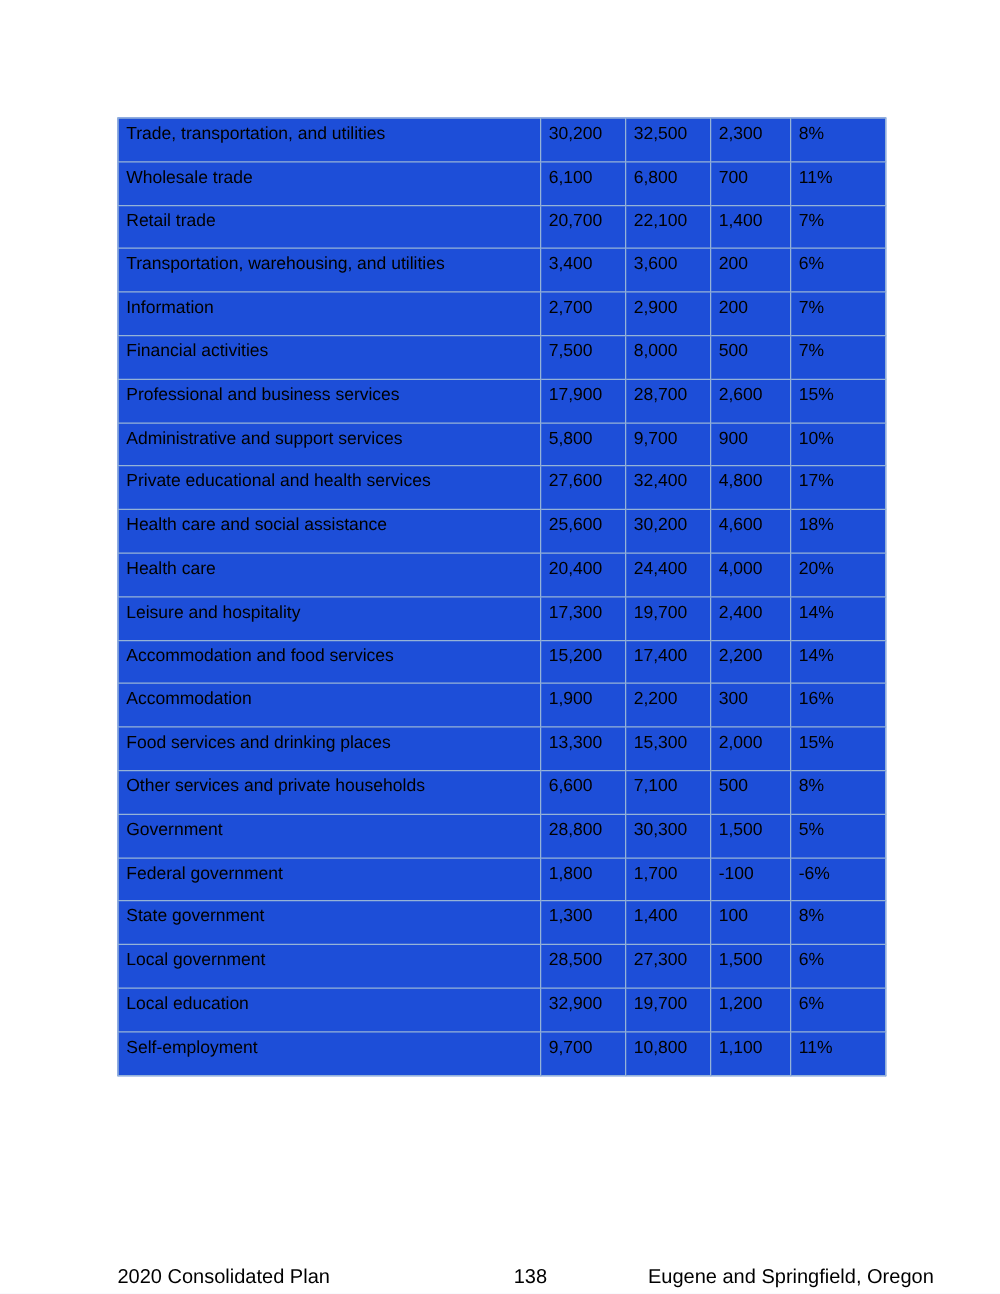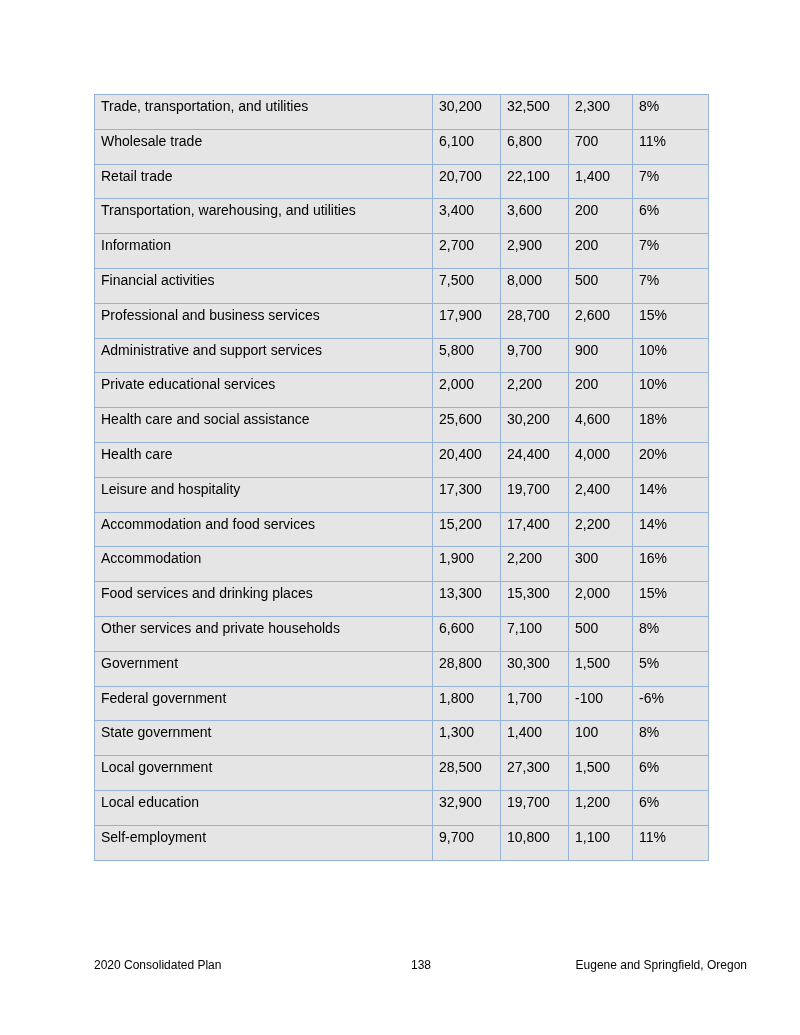--- a/index.html
+++ b/index.html
@@ -21,43 +21,43 @@
       height: 1035px;
       background: #ffffff;
     }
     table.data-table {
       position: absolute;
       left: 94px;
       top: 94px;
       width: 614px;
       border-collapse: collapse;
       table-layout: fixed;
-      background: #e5e5e5;
+      background: #1d4ed8;
     }
     table.data-table td {
       border: 1px solid #95b3d7;
       height: 34.8px;
       padding: 0 6px;
       vertical-align: top;
       padding-top: 2px;
       font-size: 14px;
       line-height: 18px;
       box-sizing: border-box;
       white-space: nowrap;
       overflow: hidden;
     }
     col.c-label { width: 338px; }
     col.c-v1 { width: 68px; }
     col.c-v2 { width: 68px; }
     col.c-v3 { width: 64px; }
     col.c-v4 { width: 76px; }
     .footer {
       position: absolute;
-      top: 958px;
-      font-size: 12px;
+      top: 1015px;
+      font-size: 16px;
       line-height: 14px;
     }
     .footer-left { left: 94px; }
     .footer-center { left: 411px; }
     .footer-right { right: 53px; }
   </style>
 </head>
 <body>
 
 <div class="page">
@@ -120,25 +120,25 @@
           <td>15%</td>
         </tr>
         <tr>
           <td>Administrative and support services</td>
           <td>5,800</td>
           <td>9,700</td>
           <td>900</td>
           <td>10%</td>
         </tr>
         <tr>
-          <td>Private educational services</td>
-          <td>2,000</td>
-          <td>2,200</td>
-          <td>200</td>
-          <td>10%</td>
+          <td>Private educational and health services</td>
+          <td>27,600</td>
+          <td>32,400</td>
+          <td>4,800</td>
+          <td>17%</td>
         </tr>
         <tr>
           <td>Health care and social assistance</td>
           <td>25,600</td>
           <td>30,200</td>
           <td>4,600</td>
           <td>18%</td>
         </tr>
         <tr>
           <td>Health care</td>

